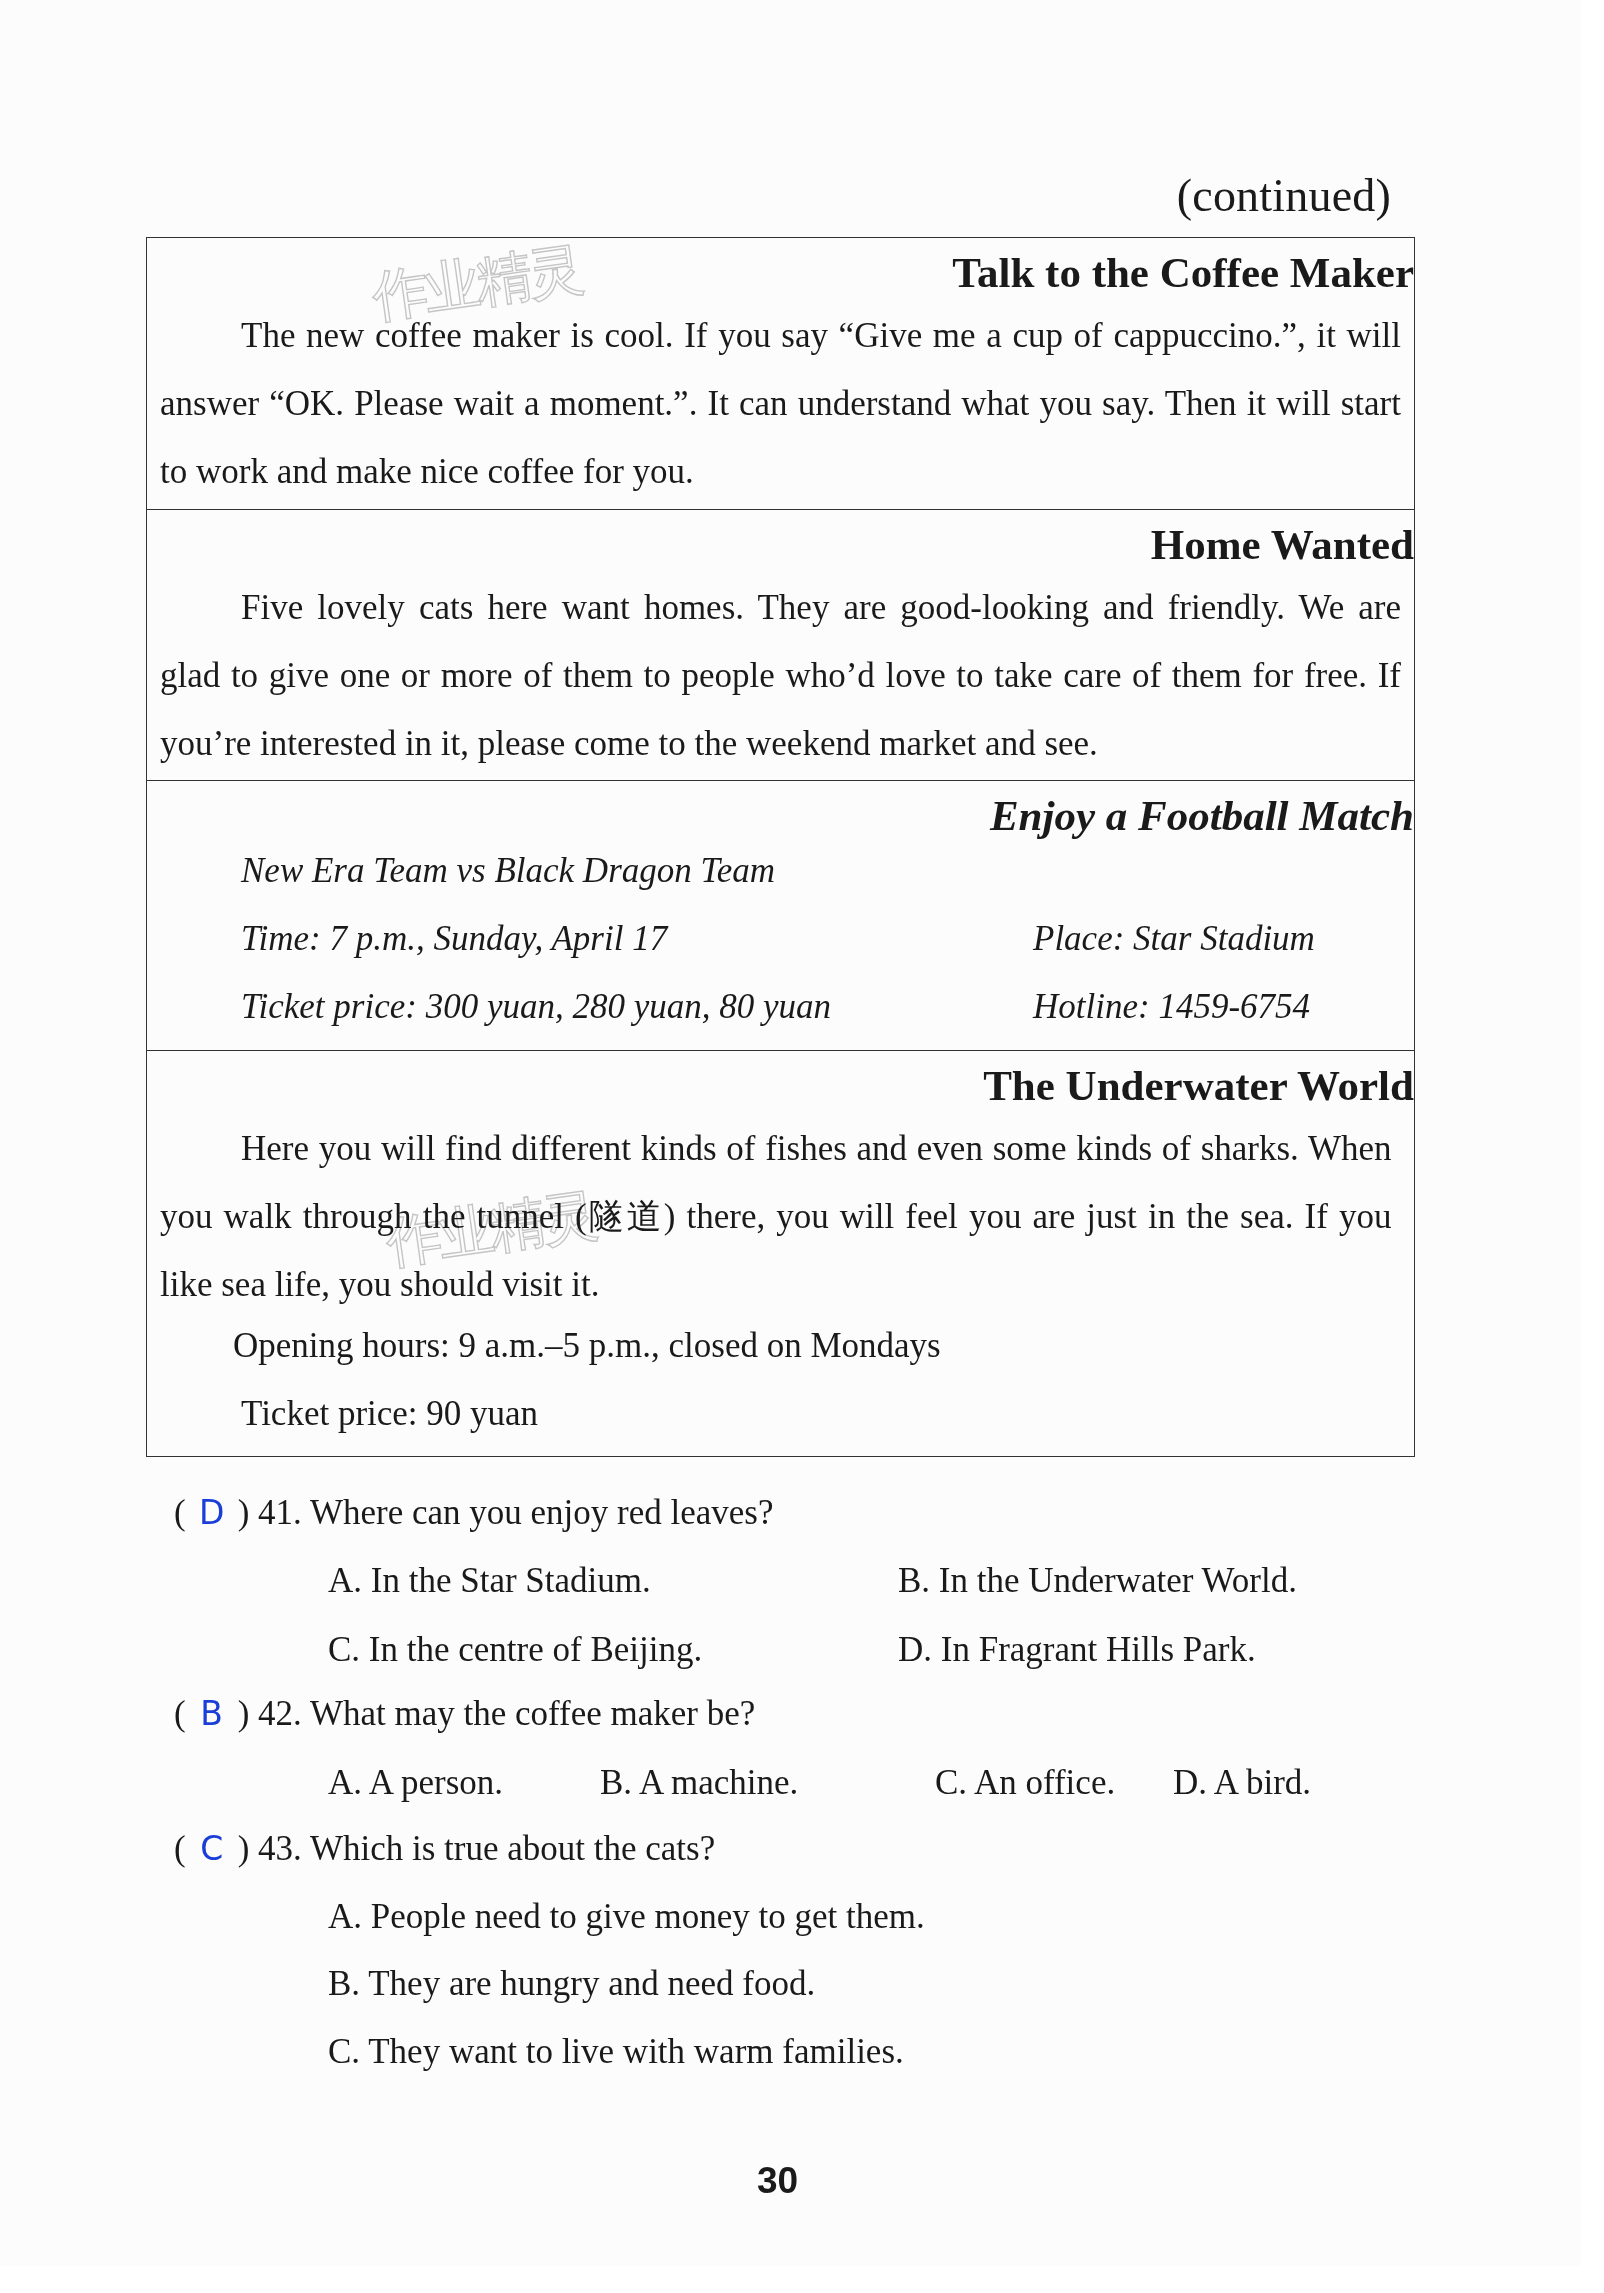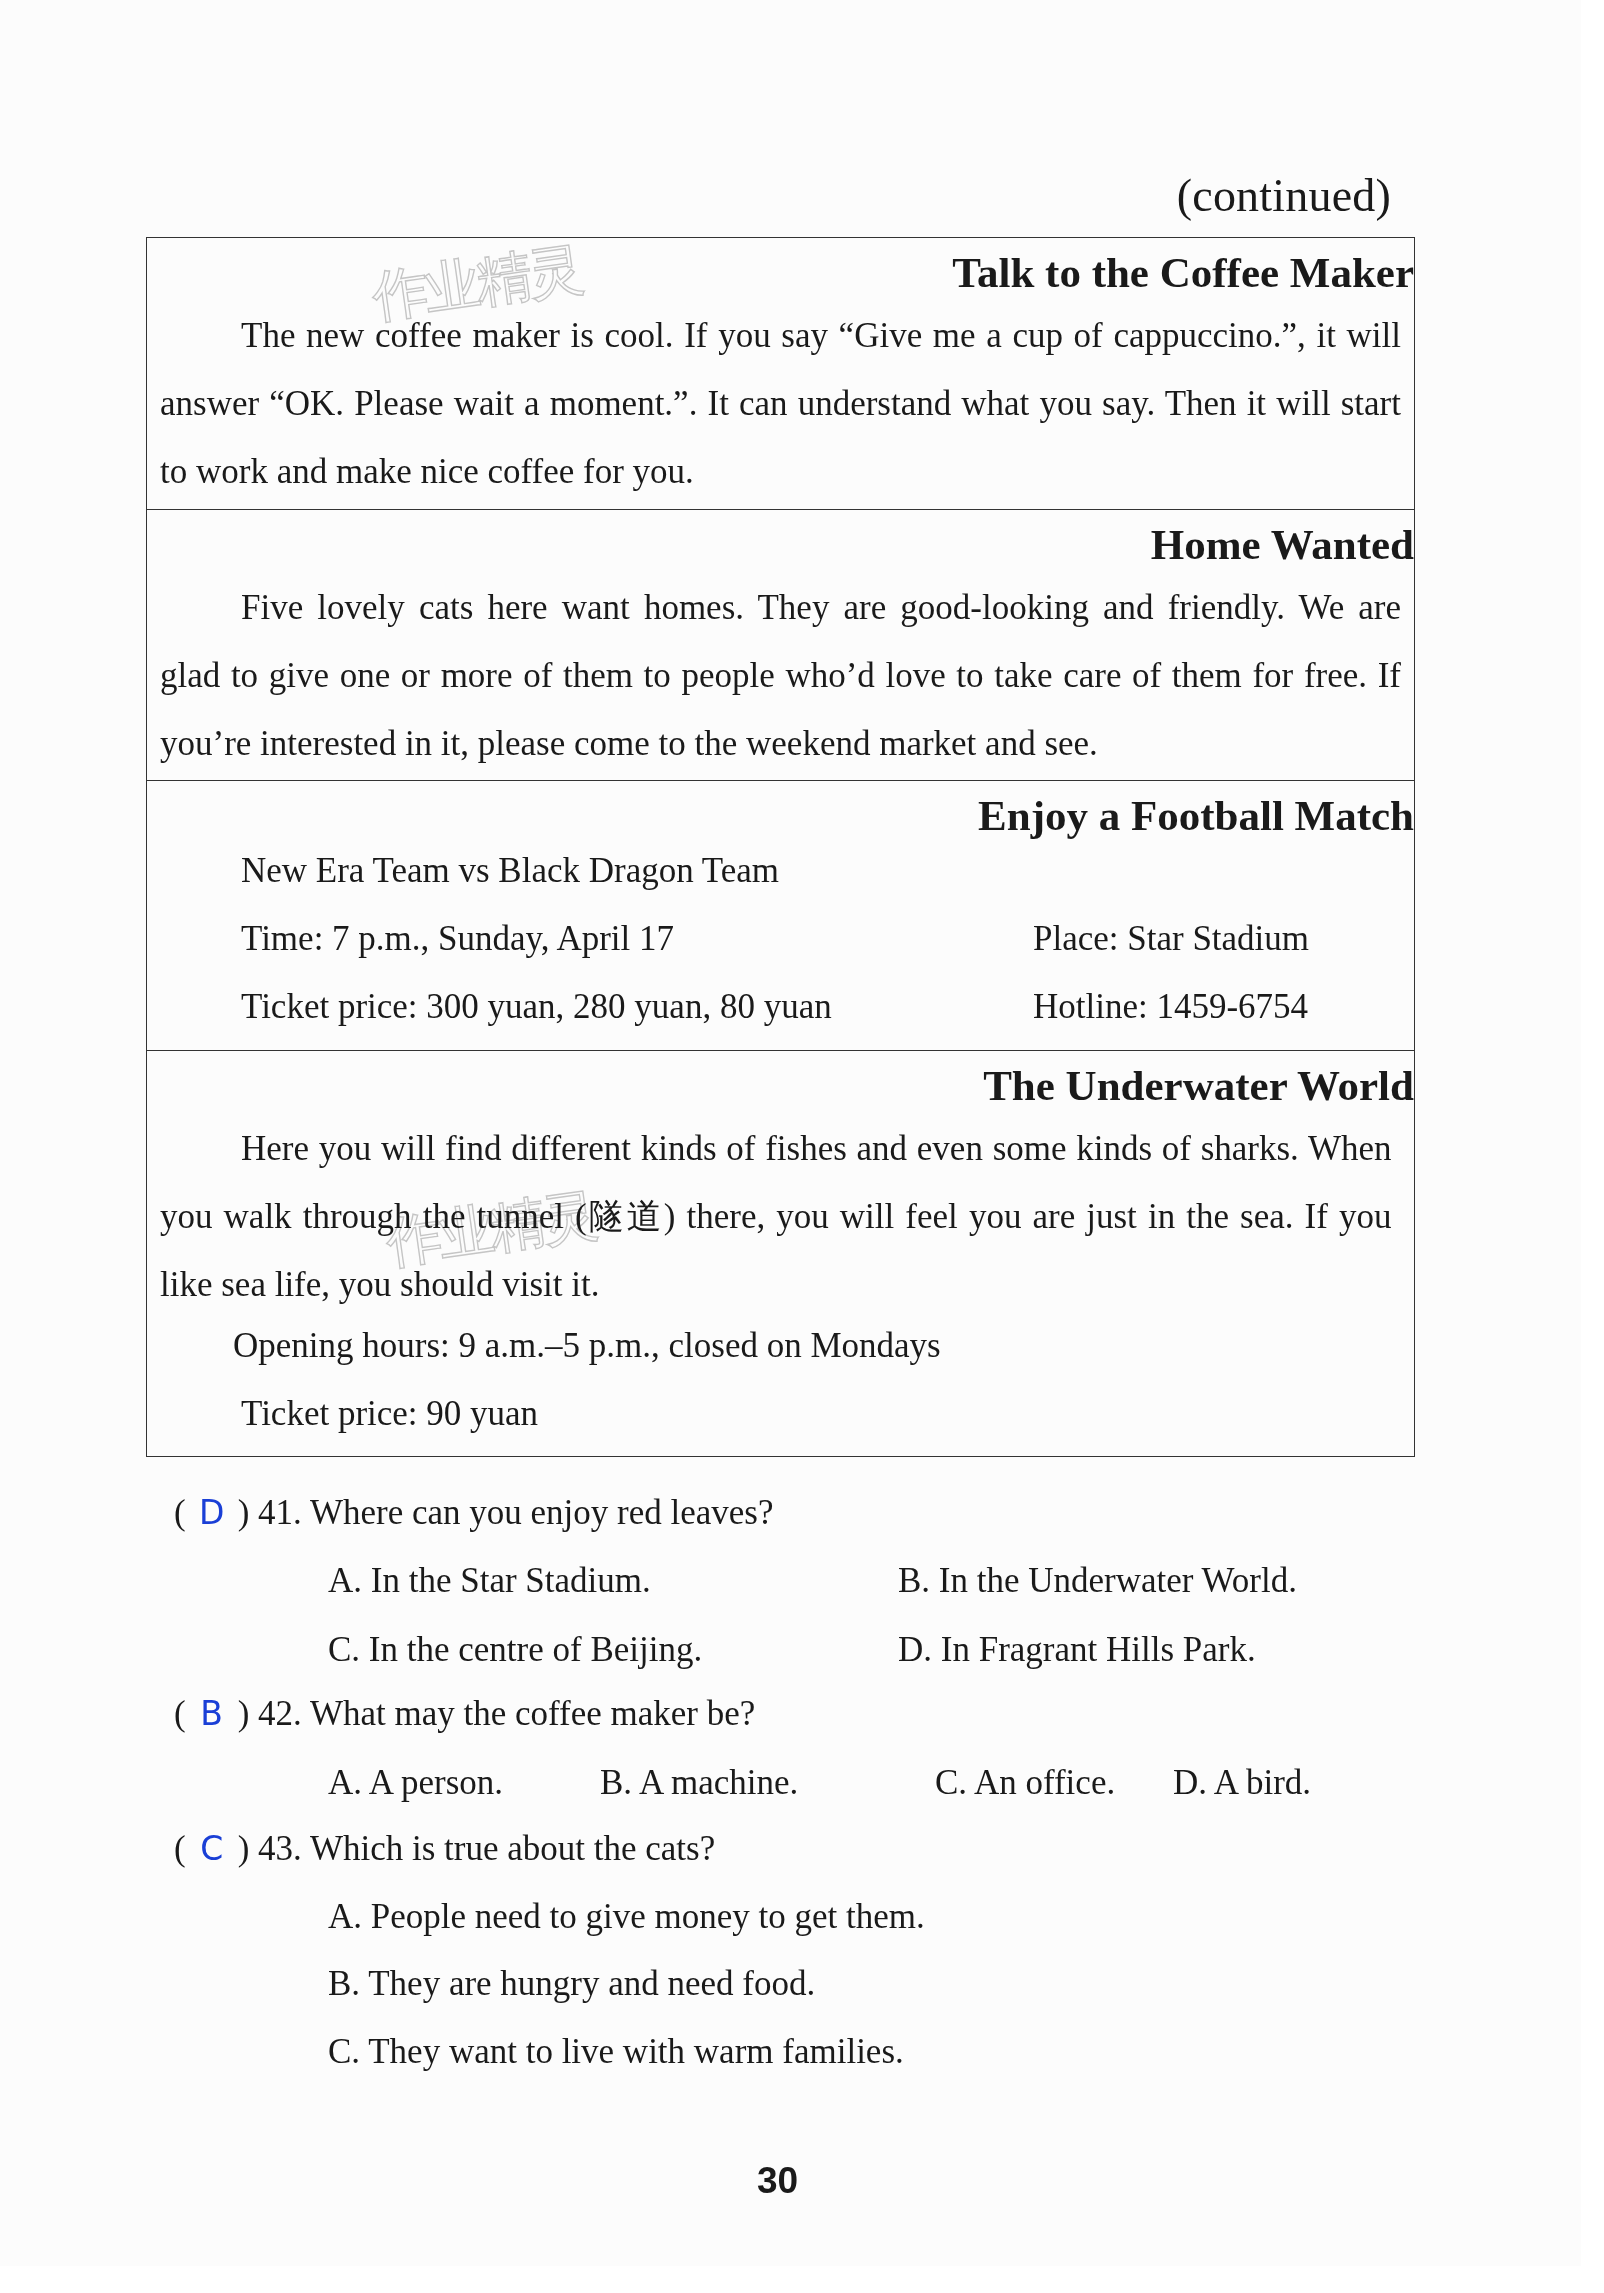--- a/index.html
+++ b/index.html
@@ -19,21 +19,21 @@
   }
   .box {
     position: absolute; left: 146px; top: 237px; width: 1269px;
     border: 1.9px solid #333;
     box-sizing: border-box;
   }
   .section { border-bottom: 1.9px solid #333; position: relative; box-sizing: border-box; }
   .section:last-child { border-bottom: none; }
   .s1 { height: 272px; }
   .s2 { height: 271px; }
-  .s3 { height: 270px; }
+  .s3 { height: 270px; font-style: italic; }
   .s4 { height: 405px; }
   .sec-title {
     text-align: right; font-weight: bold; font-size: 43px;
     position: absolute; left: 0; right: 0; top: 9.4px; line-height: 51px;
   }
   .para {
     position: absolute; left: 13px; right: 13px; top: 64px;
     font-size: 35px; line-height: 68px; text-align: justify;
   }
   .para .indent { display: inline-block; width: 81px; }

